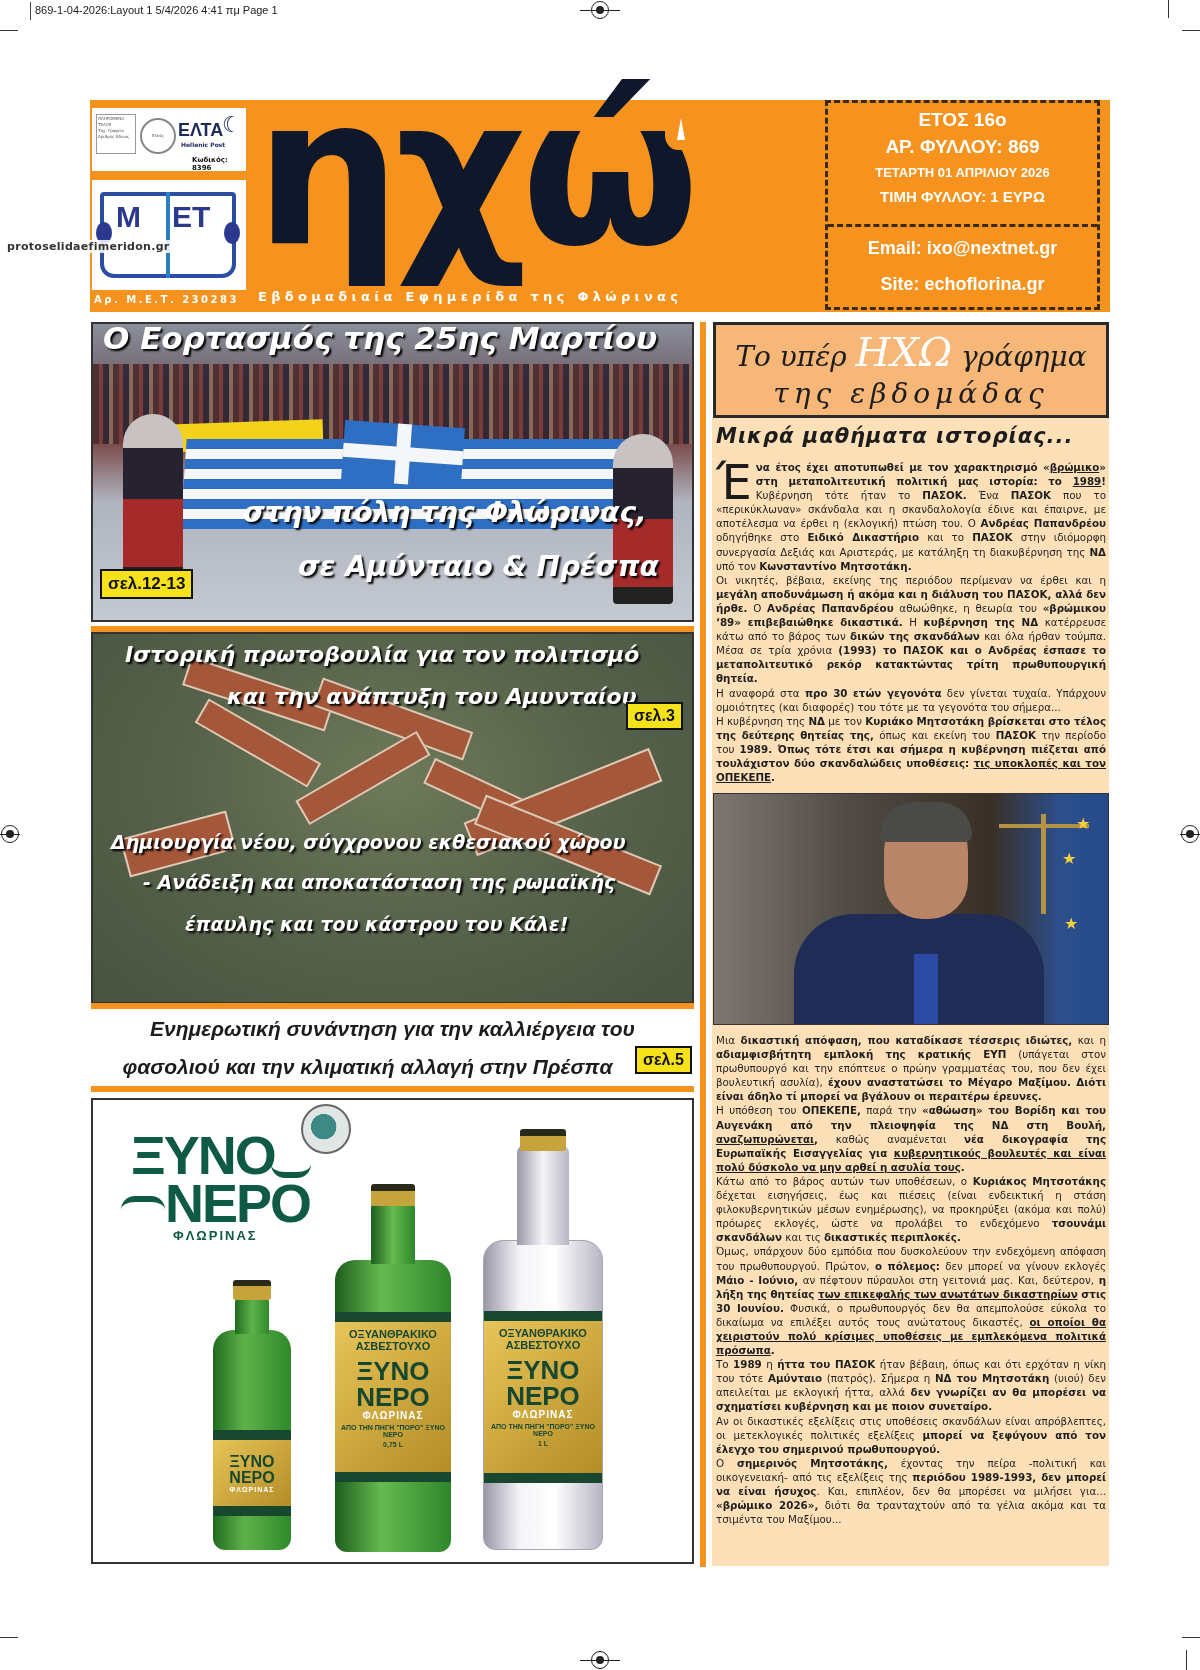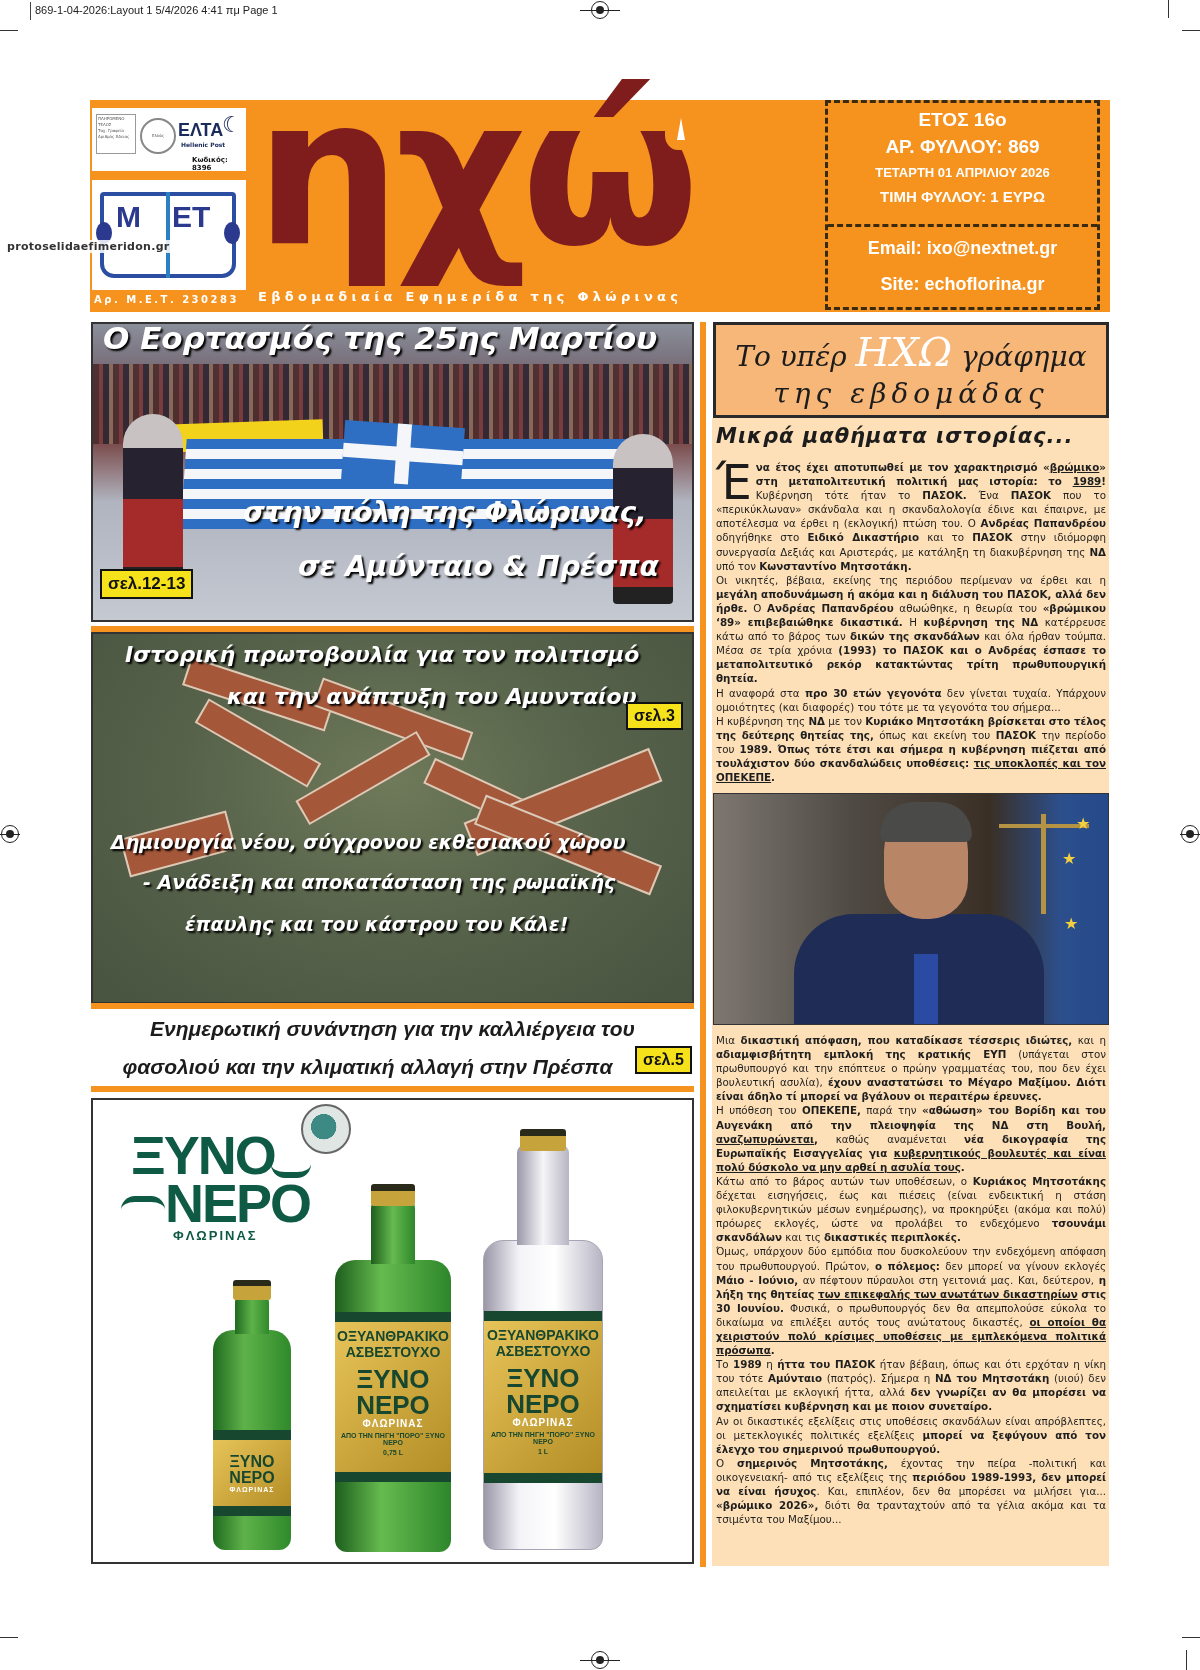--- a/index.html
+++ b/index.html
@@ -24,21 +24,21 @@
   .elta-code { position: absolute; left: 100px; top: 48px; font-size: 7px; color: #111; font-weight: bold; }
   .elta-wing { position: absolute; left: 130px; top: 4px; font-size: 22px; color: #1a2a5a; }
   .met-box { position: absolute; left: 2px; top: 80px; width: 154px; height: 110px; background: #fff; }
   .met-book { position: absolute; left: 8px; top: 12px; width: 136px; height: 86px; border: 4px solid #2b4ea2; border-radius: 4px 4px 14px 14px; }
   .met-book::after { content: ""; position: absolute; left: 62px; top: -4px; width: 4px; height: 86px; background: #2b7fc3; }
   .met-m { position: absolute; left: 24px; top: 20px; font-family: "Liberation Sans", sans-serif; font-weight: bold; font-size: 30px; color: #2b3a8f; }
   .met-et { position: absolute; left: 80px; top: 20px; font-family: "Liberation Sans", sans-serif; font-weight: bold; font-size: 30px; color: #2b3a8f; }
   .met-dot-l { position: absolute; left: -8px; top: 26px; width: 16px; height: 22px; border-radius: 50%; background: #2b3a8f; }
   .met-dot-r { position: absolute; right: -8px; top: 26px; width: 16px; height: 22px; border-radius: 50%; background: #2b3a8f; }
   .met-num { position: absolute; left: 4px; top: 194px; font-size: 10px; font-weight: bold; color: #fff; letter-spacing: 2.5px; }
-  .logo-word { position: absolute; left: 165px; top: -30px; font-family: "DejaVu Sans", sans-serif; font-weight: bold; font-size: 205px; color: #7f1d1d; letter-spacing: -6px; line-height: 1; }
+  .logo-word { position: absolute; left: 165px; top: -30px; font-family: "DejaVu Sans", sans-serif; font-weight: bold; font-size: 205px; color: #0f172a; letter-spacing: -6px; line-height: 1; }
   .logo-pen { position: absolute; left: 575px; top: 14px; width: 32px; height: 36px; background: #f6921e; border-radius: 50% 50% 40% 40%; }
   .logo-pen::before { content: ""; position: absolute; left: 12px; top: 4px; width: 0; height: 0; border-left: 4px solid transparent; border-right: 4px solid transparent; border-bottom: 22px solid #fff; }
   .tagline { position: absolute; left: 168px; top: 189px; font-size: 13px; font-weight: bold; color: #fff; letter-spacing: 4.3px; }
   .info-box { position: absolute; left: 735px; top: 0px; width: 275px; height: 210px; border: 3px dashed #3a2a10; }
   .info-top { position: absolute; left: 0; top: 0; width: 100%; height: 124px; border-bottom: 3px dashed #3a2a10; text-align: center; color: #fff; font-family: "Liberation Sans", sans-serif; font-weight: bold; padding-top: 4px; }
   .info-top .l1 { font-size: 19px; line-height: 26px; }
   .info-top .l2 { font-size: 19px; line-height: 28px; }
   .info-top .l3 { font-size: 13px; line-height: 24px; }
   .info-top .l4 { font-size: 15px; line-height: 24px; }
   .info-bot { position: absolute; left: 0; top: 127px; width: 100%; text-align: center; color: #fff; font-family: "Liberation Sans", sans-serif; font-weight: bold; font-size: 18px; }
@@ -68,21 +68,21 @@
   .ad-logo1 { position: absolute; left: 38px; top: 28px; font-family: "Liberation Sans", sans-serif; font-weight: bold; font-size: 54px; color: #0f5a44; letter-spacing: -2px; line-height: 1; }
   .ad-logo2 { position: absolute; left: 72px; top: 76px; font-family: "Liberation Sans", sans-serif; font-weight: bold; font-size: 54px; color: #0f5a44; letter-spacing: -2px; line-height: 1; }
   .ad-swoosh1 { position: absolute; left: 178px; top: 64px; width: 40px; height: 14px; border-bottom: 6px solid #0f5a44; border-radius: 0 0 30px 30px; }
   .ad-swoosh2 { position: absolute; left: 28px; top: 96px; width: 44px; height: 14px; border-top: 6px solid #0f5a44; border-radius: 30px 30px 0 0; }
   .ad-sub { position: absolute; left: 80px; top: 128px; font-family: "Liberation Sans", sans-serif; font-weight: bold; font-size: 13px; color: #0f5a44; letter-spacing: 2px; }
   .ad-coin { position: absolute; left: 208px; top: 4px; width: 50px; height: 50px; border-radius: 50%; border: 2px solid #666; background: radial-gradient(circle at 45% 45%, #3d8a84 0 35%, #dfe6e3 36%); }
   .bottle { position: absolute; border-radius: 20px 20px 12px 12px; }
   .bottle .neck { position: absolute; left: 50%; transform: translateX(-50%); border-radius: 8px 8px 0 0; }
   .bottle .cap { position: absolute; left: 50%; transform: translateX(-50%); background: linear-gradient(#2a2a1a 0 30%, #c7a33c 30%); border-radius: 3px; }
   .bottle .label { position: absolute; left: 0; width: 100%; background: linear-gradient(135deg, #e7c45a, #b38d25); border-top: 10px solid #17472f; border-bottom: 10px solid #17472f; text-align: center; font-family: "Liberation Sans", sans-serif; font-weight: bold; color: #17472f; }
-  .bottle .label .bl1 { font-size: 14px; margin-top: 6px; }
+  .bottle .label .bl1 { font-size: 11px; margin-top: 6px; }
   .bottle .label .bl2 { font-size: 26px; line-height: 1; margin-top: 6px; }
   .bottle .label .bl3 { font-size: 26px; line-height: 1; }
   .bottle .label .bl4 { font-size: 10px; color: #fff; letter-spacing: 1px; }
   .bottle .label .bl5 { font-size: 7px; margin-top: 3px; }
 
   
   .vrule { position: absolute; left: 700px; top: 322px; width: 6px; height: 1245px; background: #f6921e; }
   .right-bg { position: absolute; left: 712px; top: 418px; width: 397px; height: 1148px; background: #fde0b8; }
   .col-head { position: absolute; left: 713px; top: 322px; width: 396px; height: 96px; background: #f7b779; border: 3px solid #2a2a2a; text-align: center; font-family: "DejaVu Serif", serif; font-style: italic; color: #1c1c1c; }
   .col-head .h-a { font-size: 28px; margin-top: 8px; line-height: 38px; }

